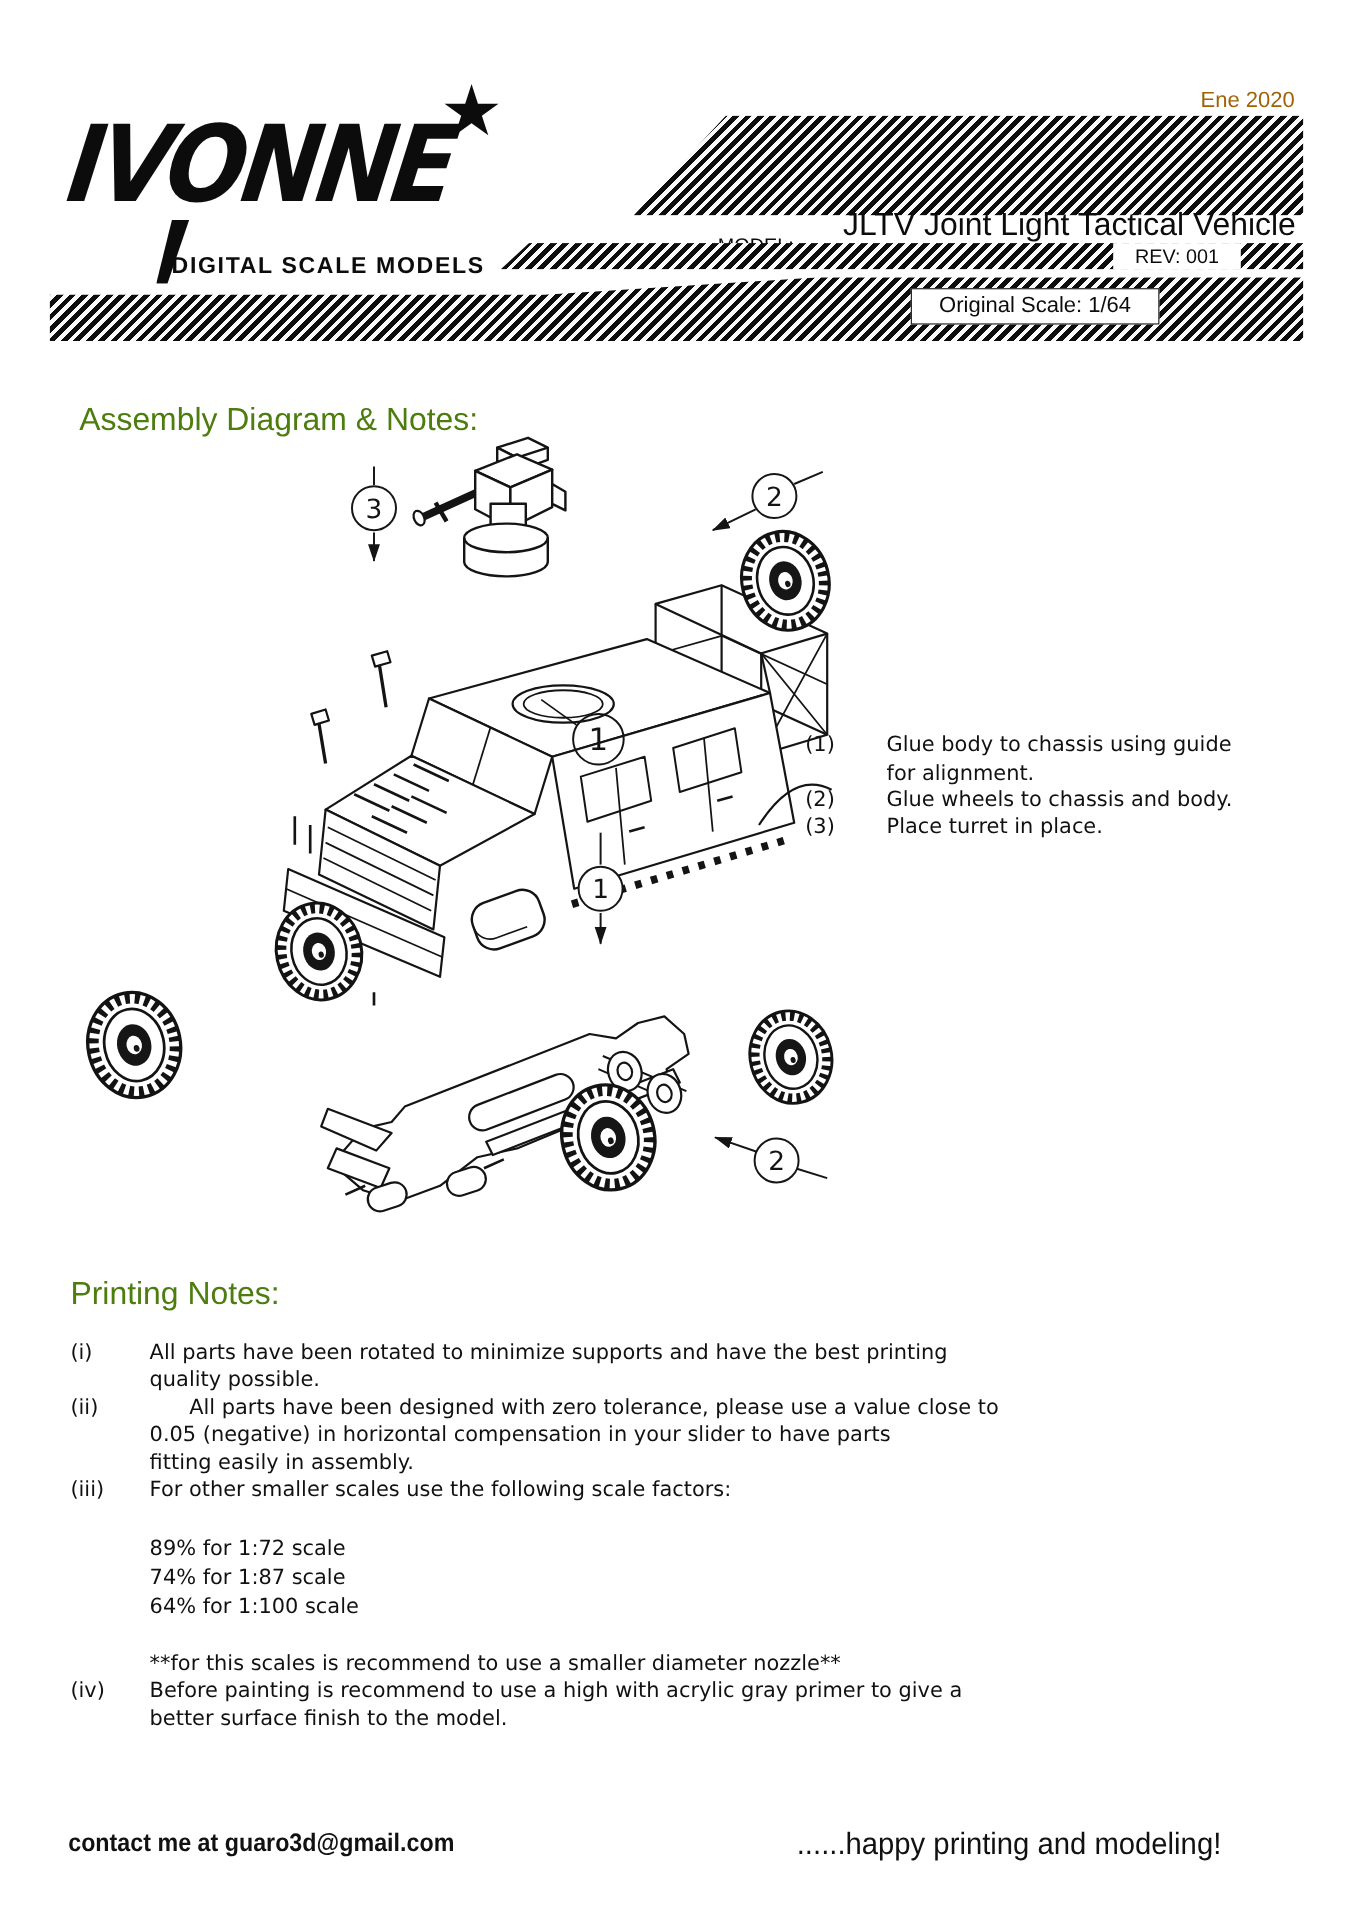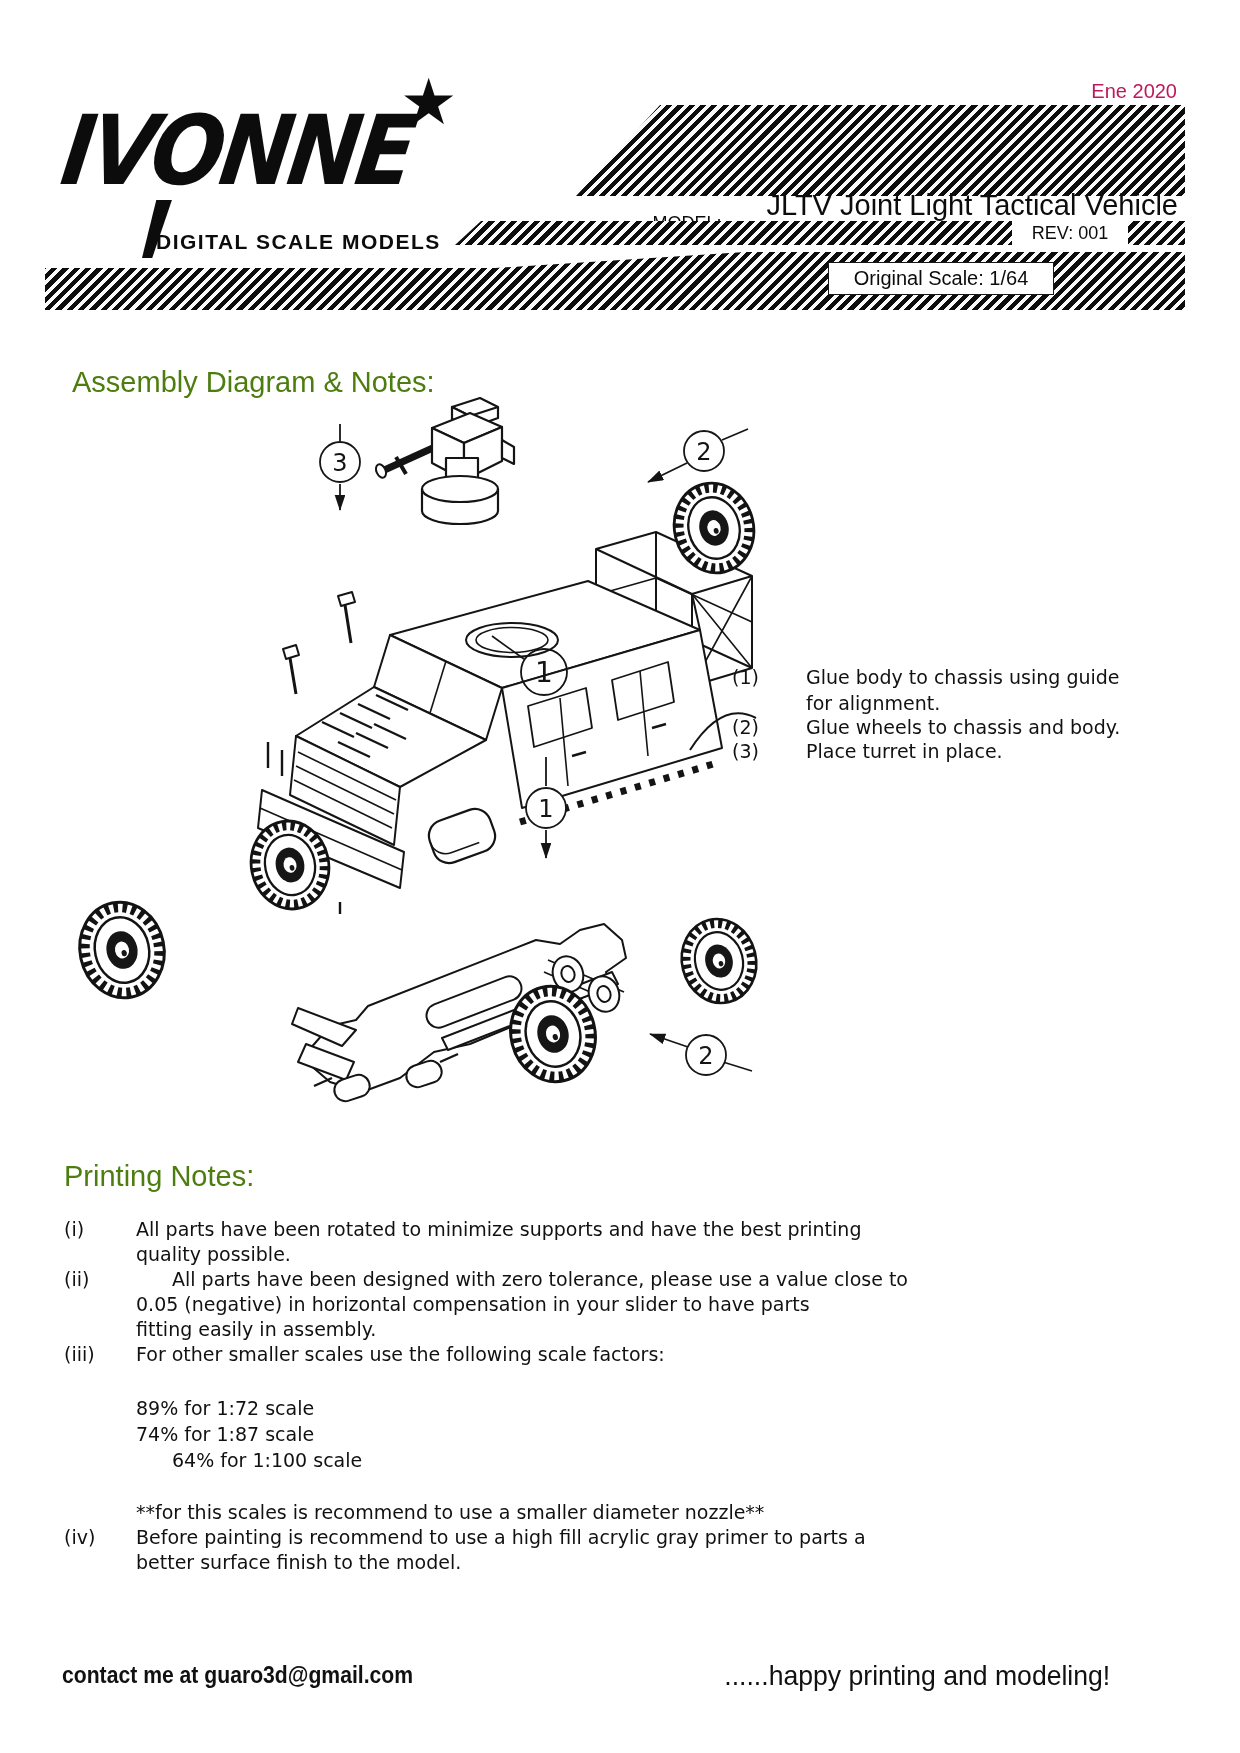--- a/index.html
+++ b/index.html
@@ -6,21 +6,21 @@
   .page{position:relative;width:1240px;height:1753px;margin:0 auto;background:#ffffff;
         font-family:"DejaVu Sans",sans-serif;color:#111;overflow:hidden;}
   .abs{position:absolute;}
   .hatch{background:repeating-linear-gradient(135deg,#0d0d0d 0px,#0d0d0d 4.4px,#fafafa 4.4px,#fafafa 8px);}
   
   .logo-text{font-family:"DejaVu Sans",sans-serif;font-style:italic;font-weight:bold;
              font-size:86px;letter-spacing:-4px;transform:skewX(-8deg) scaleY(1.12);transform-origin:left top;
              color:#0c0c0c;white-space:nowrap;line-height:1;}
   .logo-star{font-size:64px;color:#0c0c0c;line-height:1;}
   .logo-sub{font-family:"Liberation Sans",sans-serif;font-weight:bold;font-size:21px;letter-spacing:1.5px;color:#0c0c0c;white-space:nowrap;}
-  .date{font-family:"Liberation Sans",sans-serif;font-size:20px;color:#be185d;}
+  .date{font-family:"Liberation Sans",sans-serif;font-size:20px;color:#a16207;}
   .whitebox{background:#ffffff;display:flex;align-items:center;justify-content:center;
             font-family:"Liberation Sans",sans-serif;color:#0c0c0c;white-space:nowrap;}
   .title{font-family:"Liberation Sans",sans-serif;font-size:29px;color:#0c0c0c;white-space:nowrap;}
   
   .h1{font-family:"Liberation Sans",sans-serif;font-size:29px;color:#4d7c0f;white-space:nowrap;}
   .note-label{font-size:19px;white-space:nowrap;}
   .note-line{font-size:19px;white-space:nowrap;}
   
   .foot-left{font-family:"Liberation Sans",sans-serif;font-weight:bold;font-size:23px;transform:scaleX(0.92);transform-origin:left center;white-space:nowrap;}
   .foot-right{font-family:"Liberation Sans",sans-serif;font-size:28px;transform:scaleX(0.95);transform-origin:right center;white-space:nowrap;}
@@ -211,24 +211,24 @@
   <div class="abs note-label" style="left:64px;top:1268px;">(ii)</div>
   <div class="abs note-line" style="left:136px;top:1268px;margin-left:36px;">All parts have been designed with zero tolerance, please use a value close to</div>
   <div class="abs note-line" style="left:136px;top:1293px;">0.05 (negative) in horizontal compensation in your slider to have parts</div>
   <div class="abs note-line" style="left:136px;top:1318px;">fitting easily in assembly.</div>
 
   <div class="abs note-label" style="left:64px;top:1343px;">(iii)</div>
   <div class="abs note-line" style="left:136px;top:1343px;">For other smaller scales use the following scale factors:</div>
 
   <div class="abs note-line" style="left:136px;top:1397px;">89% for 1:72 scale</div>
   <div class="abs note-line" style="left:136px;top:1423px;">74% for 1:87 scale</div>
-  <div class="abs note-line" style="left:136px;top:1449px;margin-left:36px;">64% for 1:100 scale</div>
+  <div class="abs note-line" style="left:136px;top:1449px;">64% for 1:100 scale</div>
 
   <div class="abs note-line" style="left:136px;top:1501px;">**for this scales is recommend to use a smaller diameter nozzle**</div>
 
   <div class="abs note-label" style="left:64px;top:1526px;">(iv)</div>
-  <div class="abs note-line" style="left:136px;top:1526px;">Before painting is recommend to use a high fill acrylic gray primer to parts a</div>
+  <div class="abs note-line" style="left:136px;top:1526px;">Before painting is recommend to use a high with acrylic gray primer to give a</div>
   <div class="abs note-line" style="left:136px;top:1551px;">better surface finish to the model.</div>
 
   <div class="abs foot-left" style="left:62px;top:1662px;">contact me at guaro3d@gmail.com</div>
   <div class="abs foot-right" style="right:130px;top:1660px;">......happy printing and modeling!</div>
 
 </div>
 
 </body></html>

